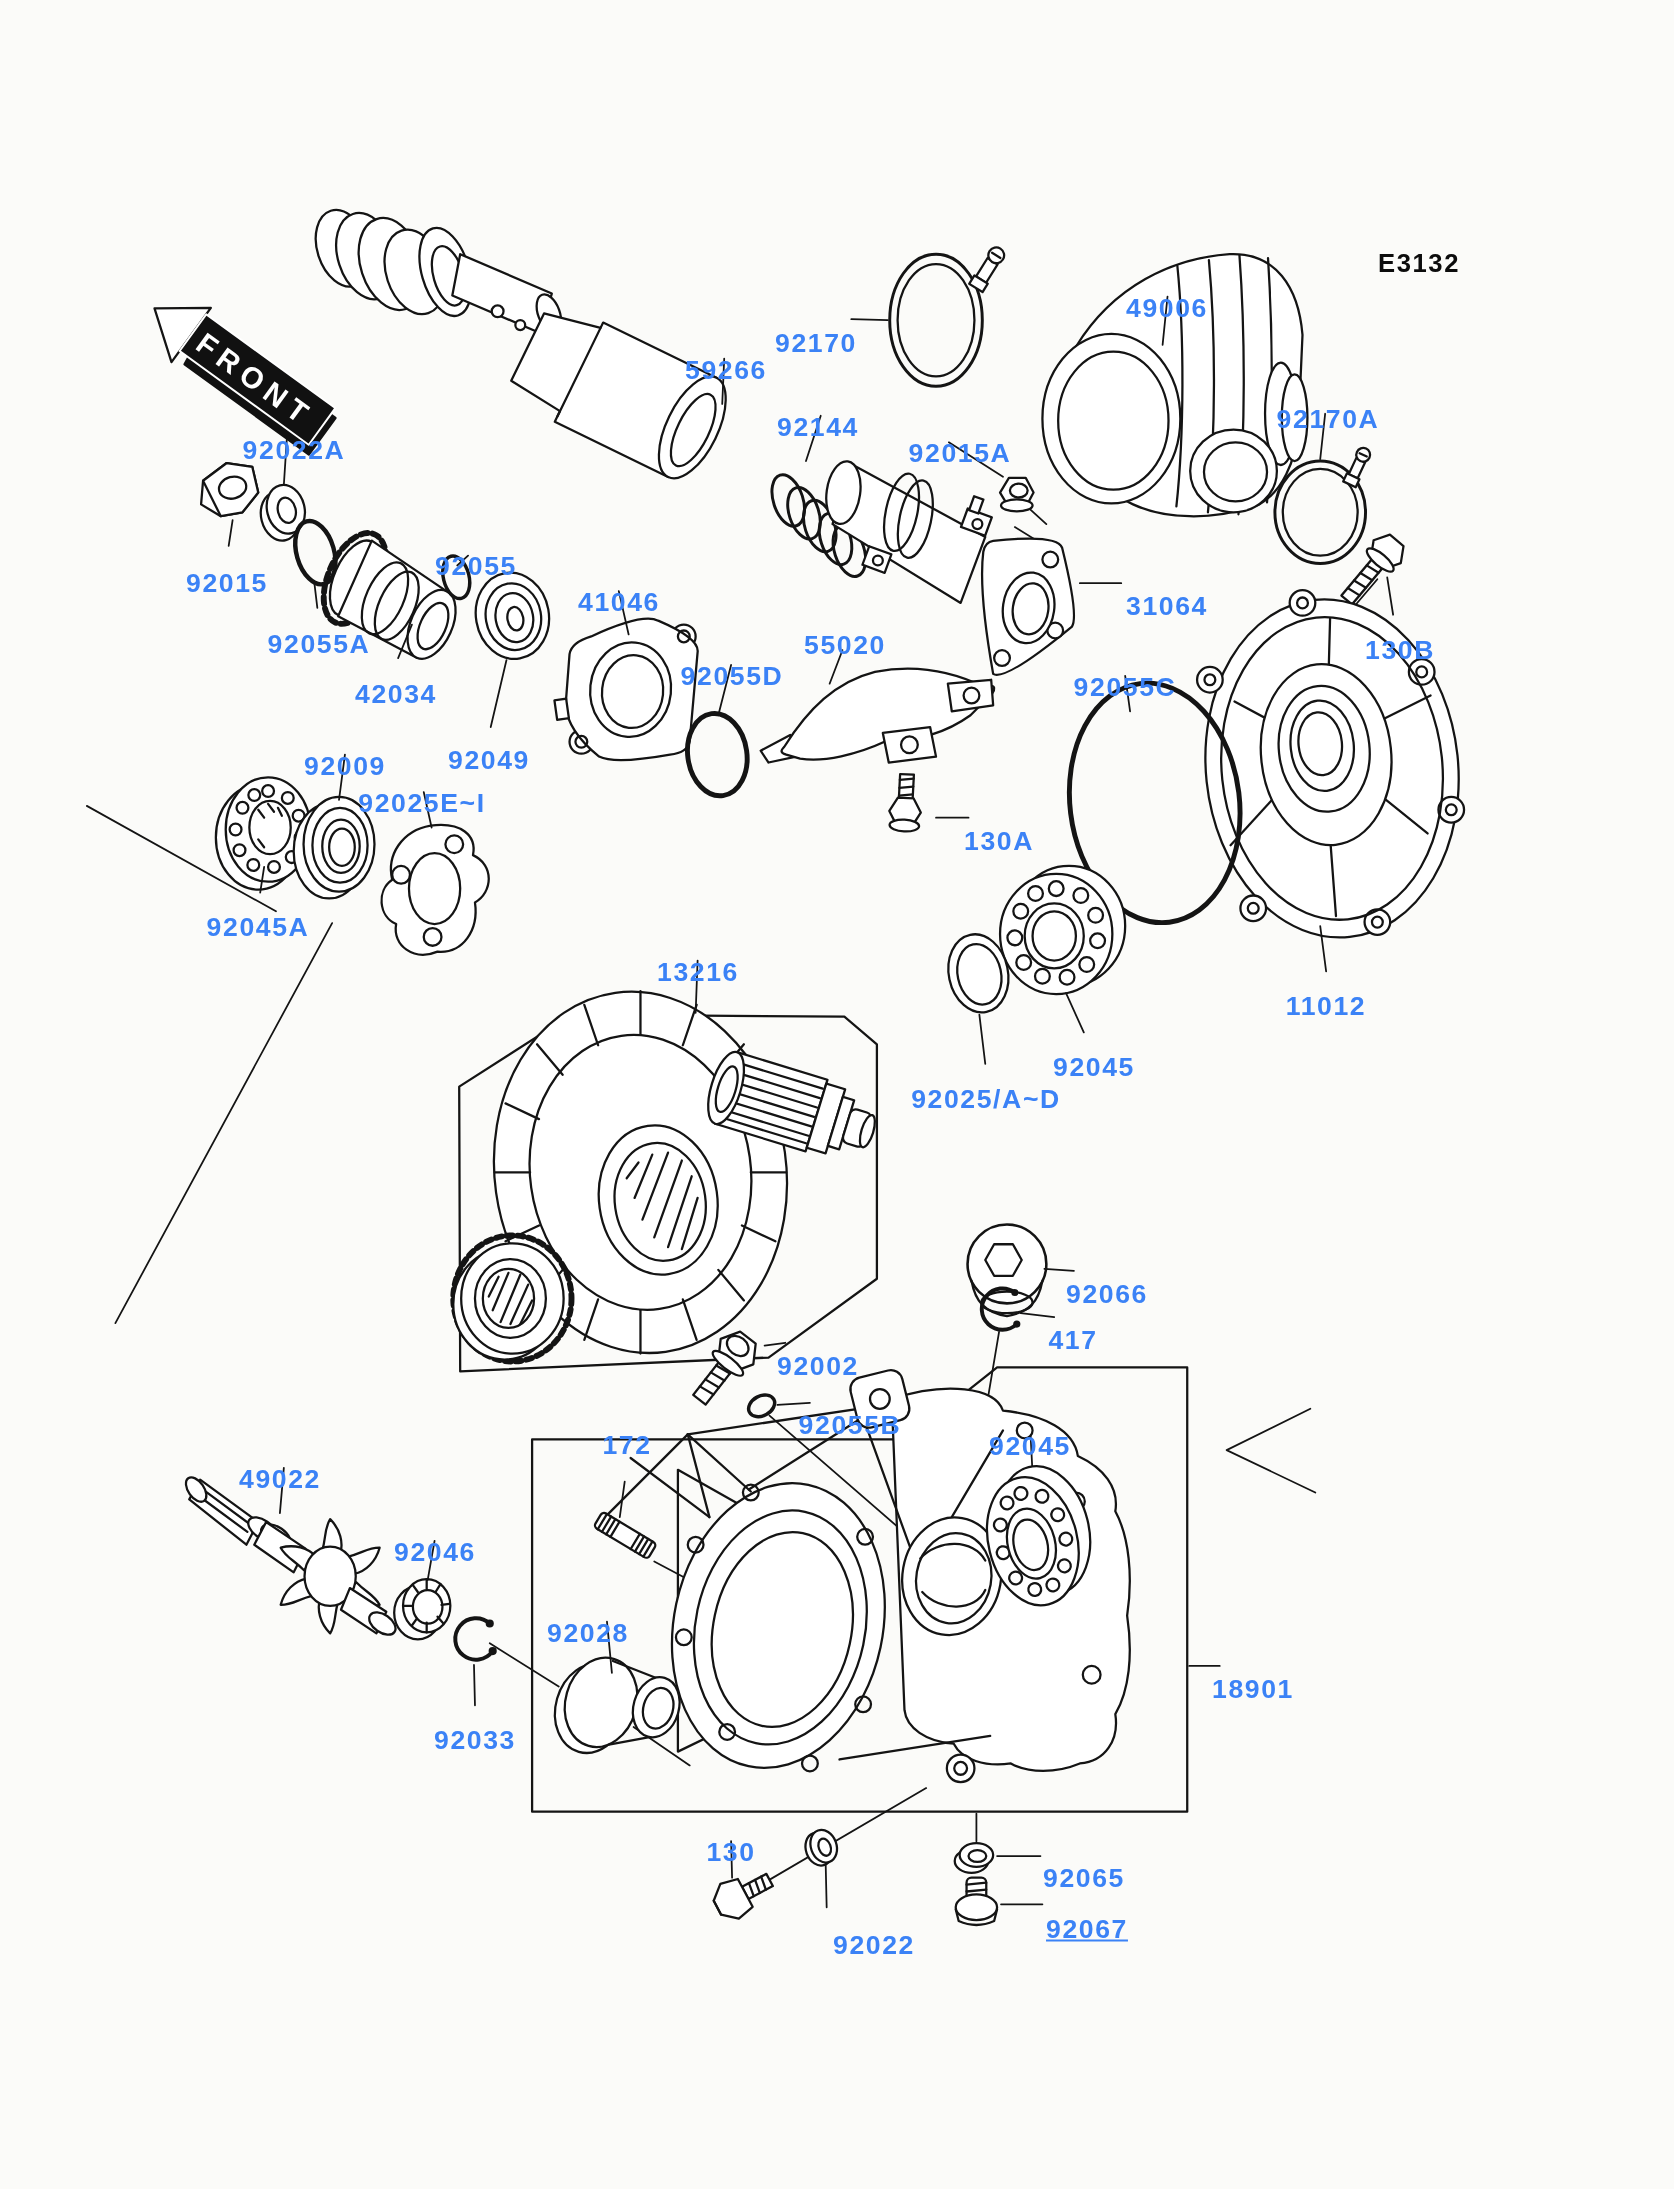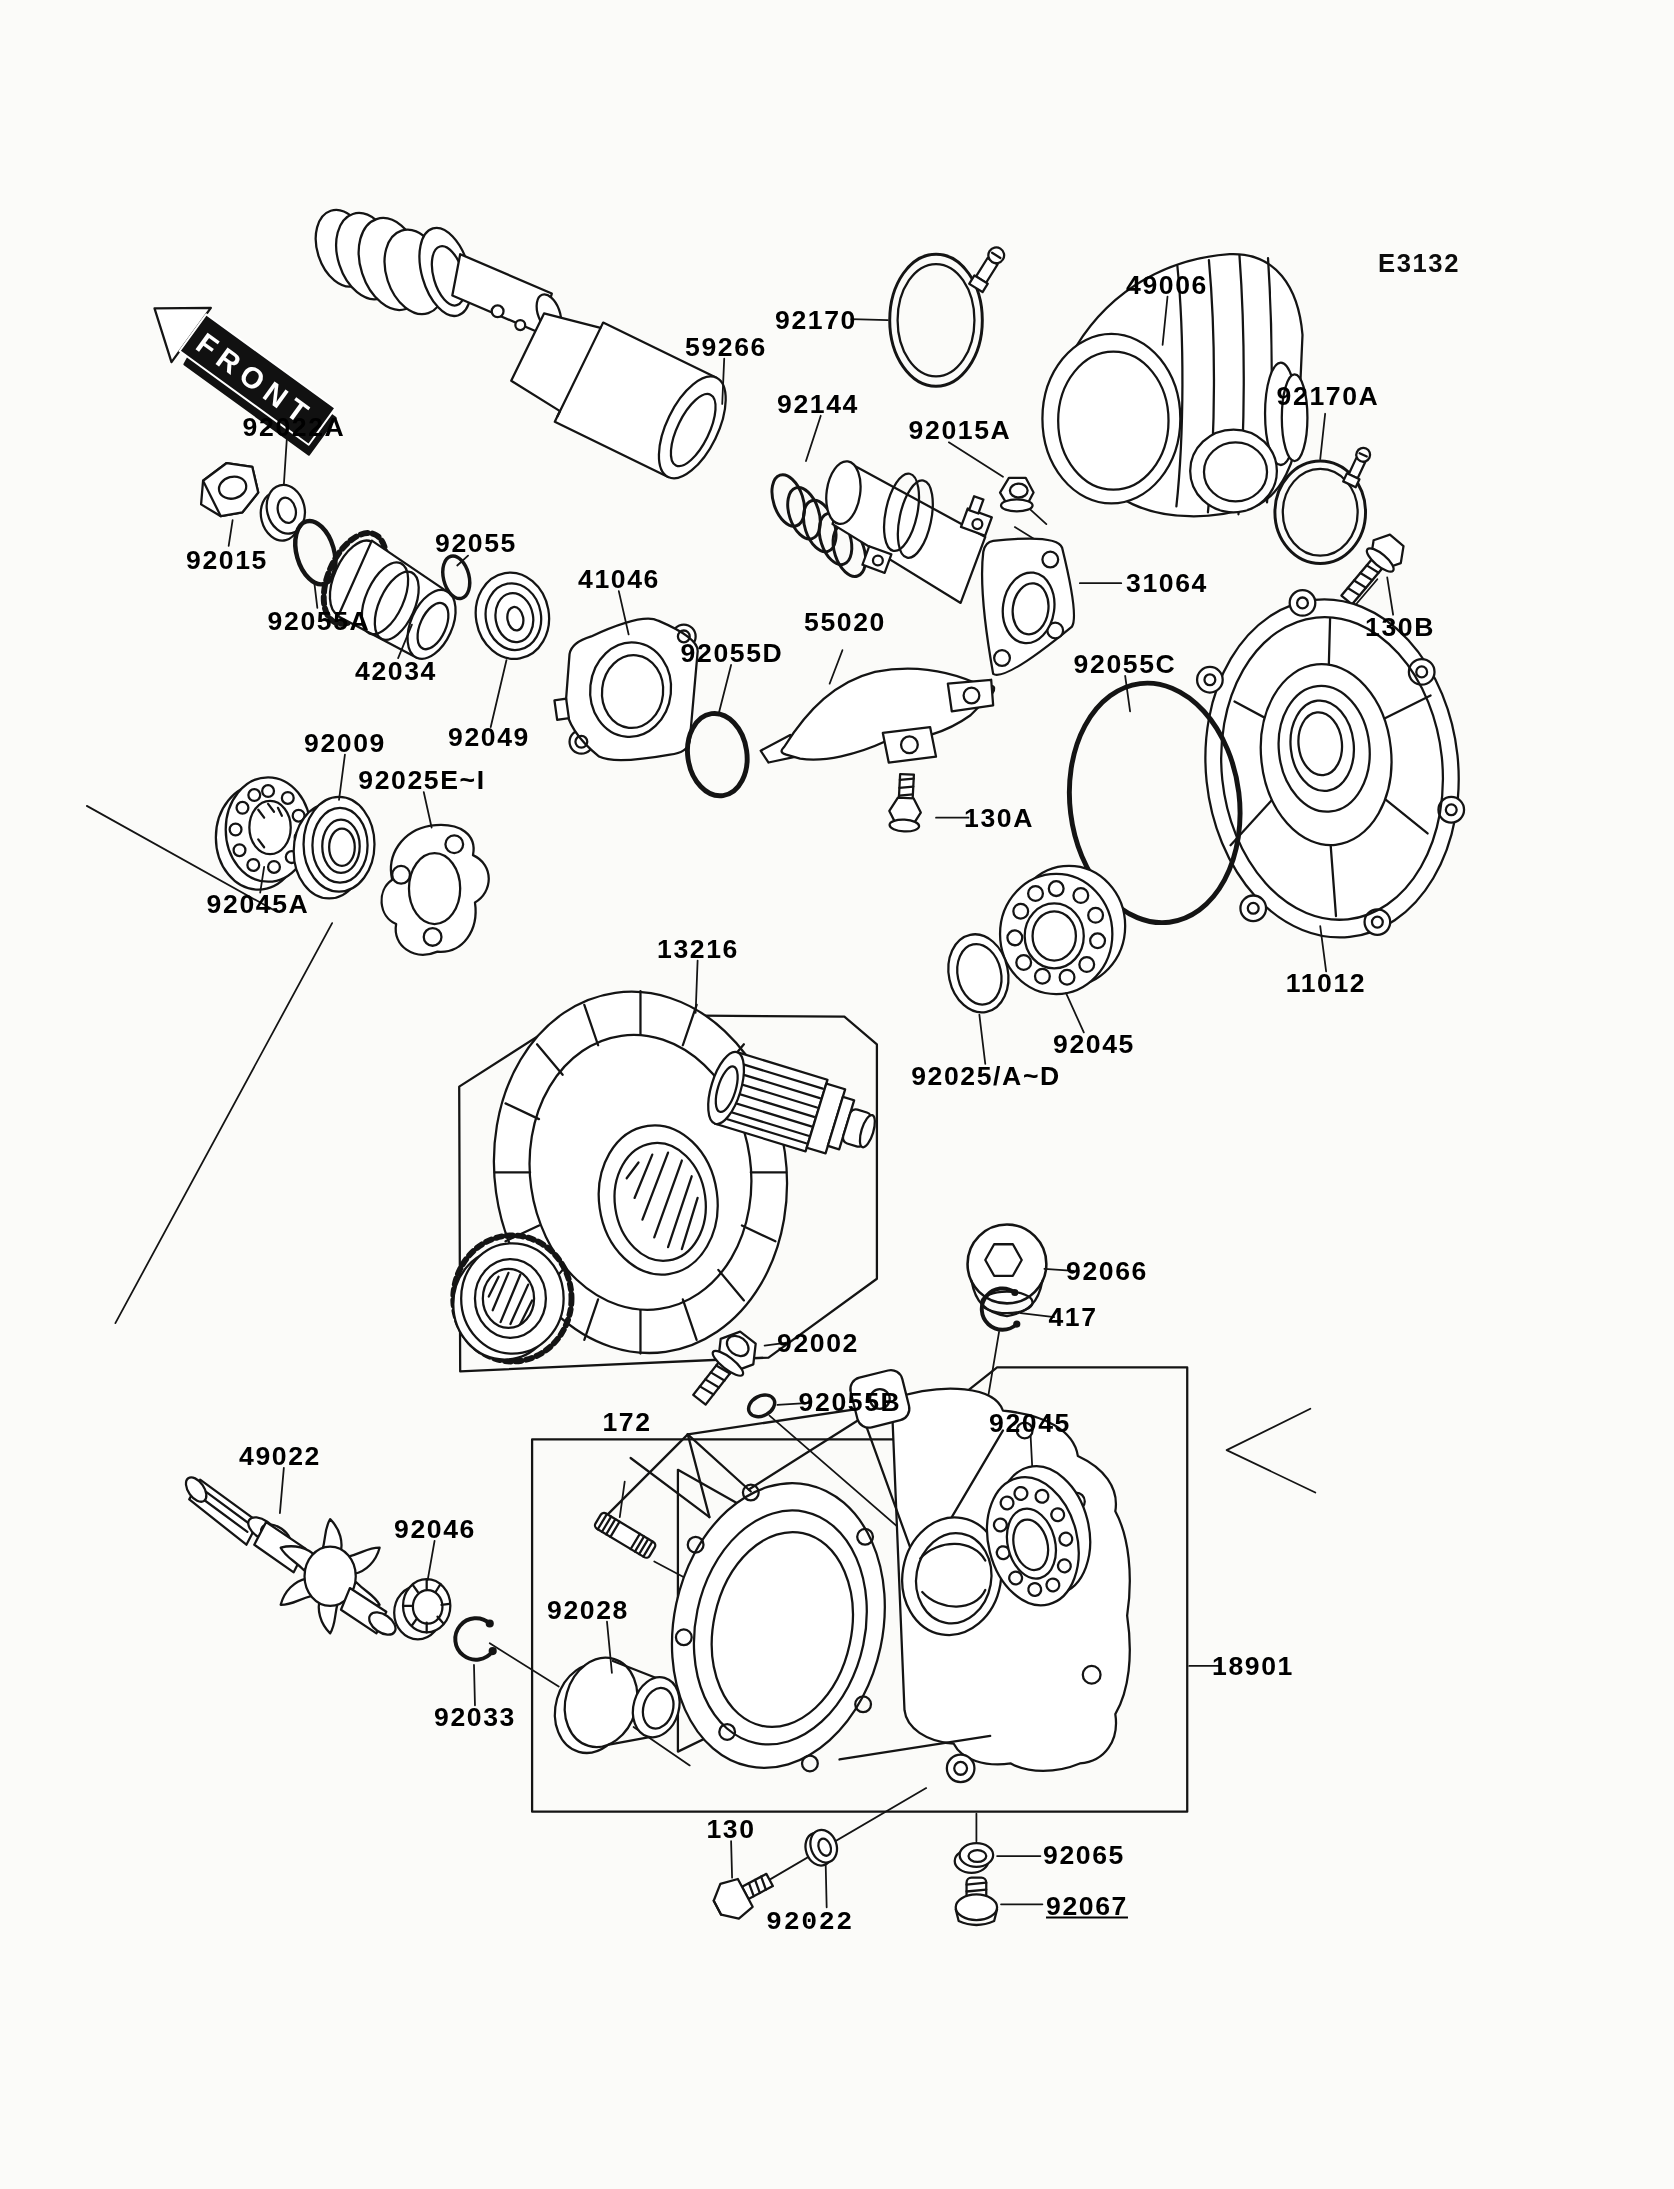--- a/index.html
+++ b/index.html
@@ -5,21 +5,21 @@
   html,body{margin:0;padding:0;}
   body{
     width:1675px;height:2190px;position:relative;overflow:hidden;
     background:#fbfbf9;font-family:"Liberation Sans",sans-serif;
   }
   #stage{position:absolute;left:0;top:0;width:1675px;height:2190px;}
   svg{position:absolute;left:0;top:0;}
   .plabel{
     position:absolute;transform:translate(-50%,-50%);
     font:700 26.6px "Liberation Sans",sans-serif;letter-spacing:1.6px;
-    color:#000000;white-space:nowrap;
+    color:#3b82f6;white-space:nowrap;margin-top:23px;
   }
   #drawing-code{
     position:absolute;left:1419px;top:263px;transform:translate(-50%,-50%);
     font:700 25.6px "Liberation Sans",sans-serif;letter-spacing:1.6px;color:#0c0c0c;
   }
 </style>
 </head>
 <body>
 
 <div id="stage">
@@ -621,20 +621,20 @@
       <span class="plabel" style="left: 818px; top: 1343px;">92002</span>
       <span class="plabel" style="left: 850px; top: 1402px;">92055B</span>
       <span class="plabel" style="left: 1030px; top: 1423px;">92045</span>
       <span class="plabel" style="left: 280px; top: 1456px;">49022</span>
       <span class="plabel" style="left: 627px; top: 1422px;">172</span>
       <span class="plabel" style="left: 435px; top: 1529px;">92046</span>
       <span class="plabel" style="left: 588px; top: 1610px; text-align: right;">92028</span>
       <span class="plabel" style="left: 475px; top: 1717px;">92033</span>
       <span class="plabel" style="left: 1253px; top: 1666px;">18901</span>
       <span class="plabel" style="left: 731px; top: 1829px;">130</span>
-      <span class="plabel" style="left: 810px; top: 1922px; font-family: Liberation Mono, monospace;">92022</span>
+      <span class="plabel" style="left: 874px; top: 1922px;">92022</span>
       <span class="plabel" style="left: 1084px; top: 1855px;">92065</span>
       <span class="plabel" style="left: 1087px; top: 1906px; text-decoration: underline;">92067</span>
     </div>
 
   <div id="drawing-code">E3132</div>
 </div>
 
 
 </body></html>

